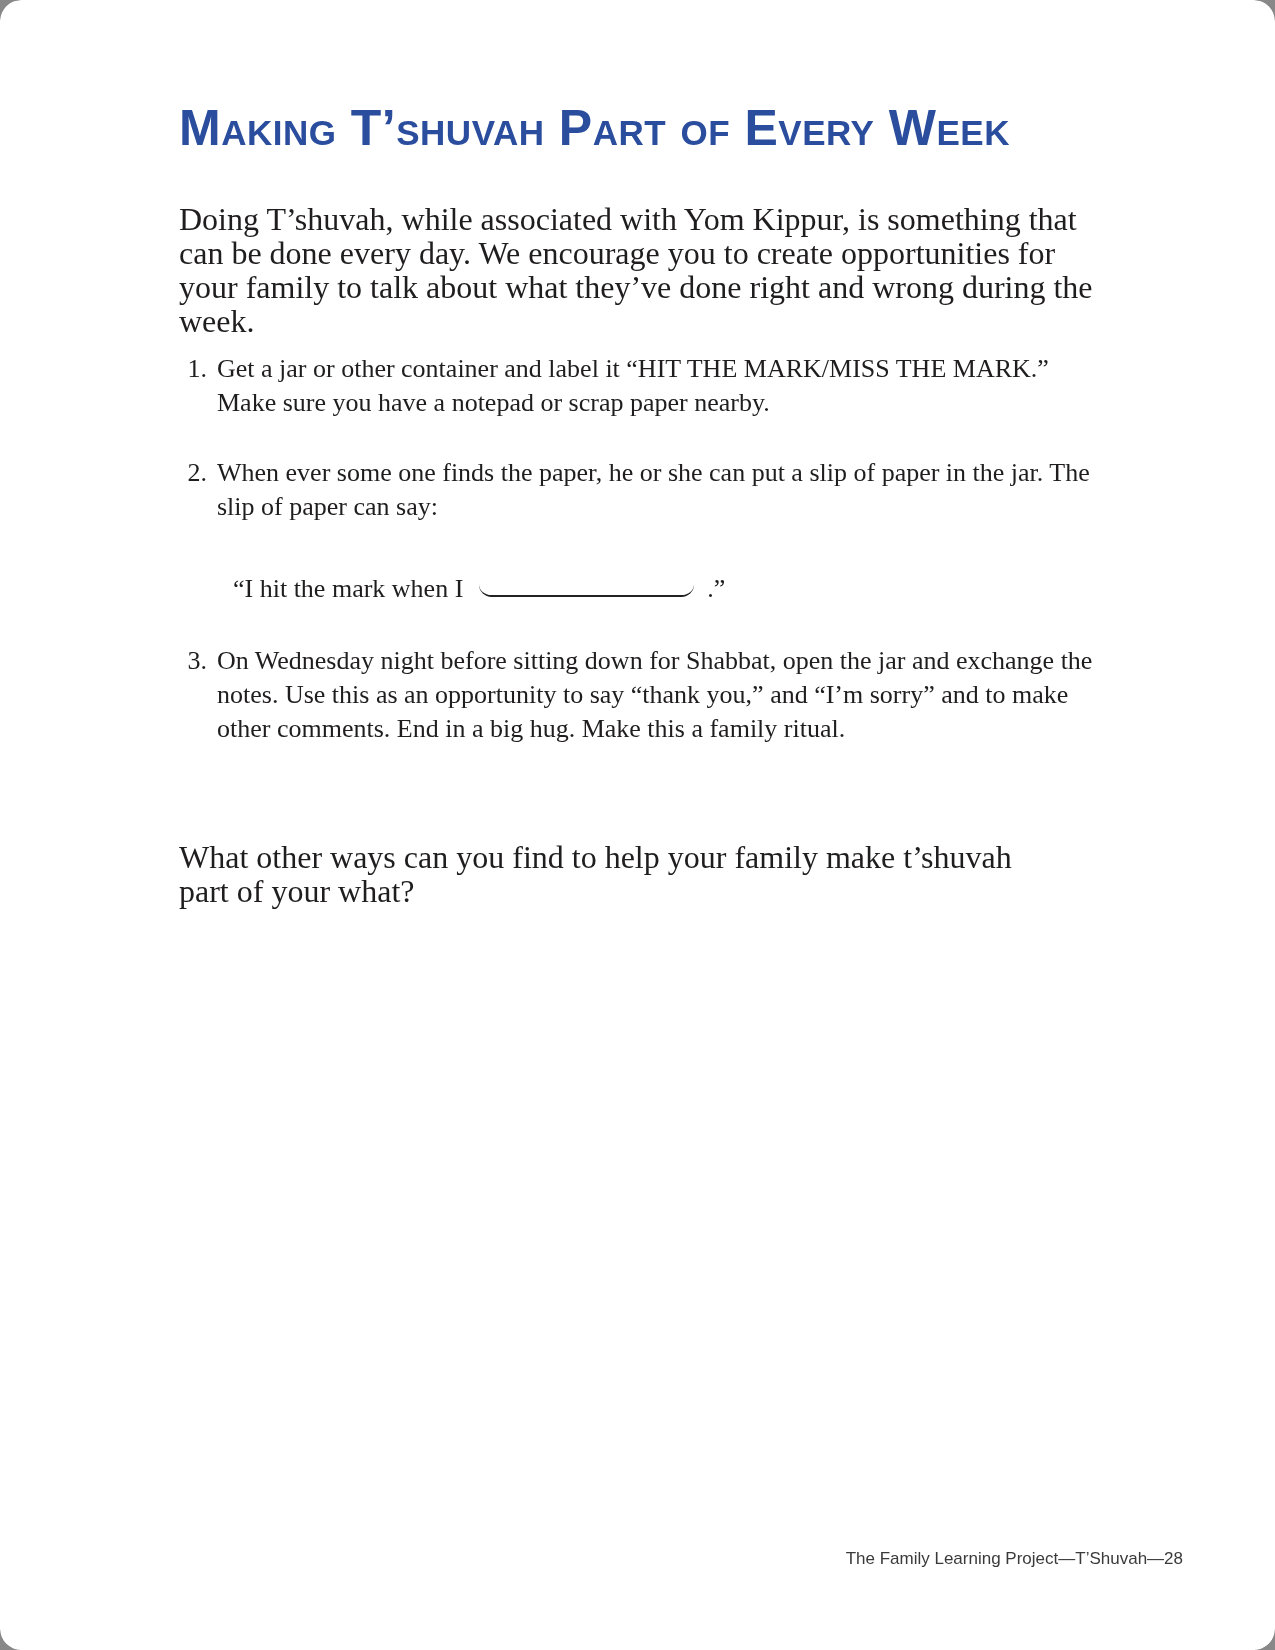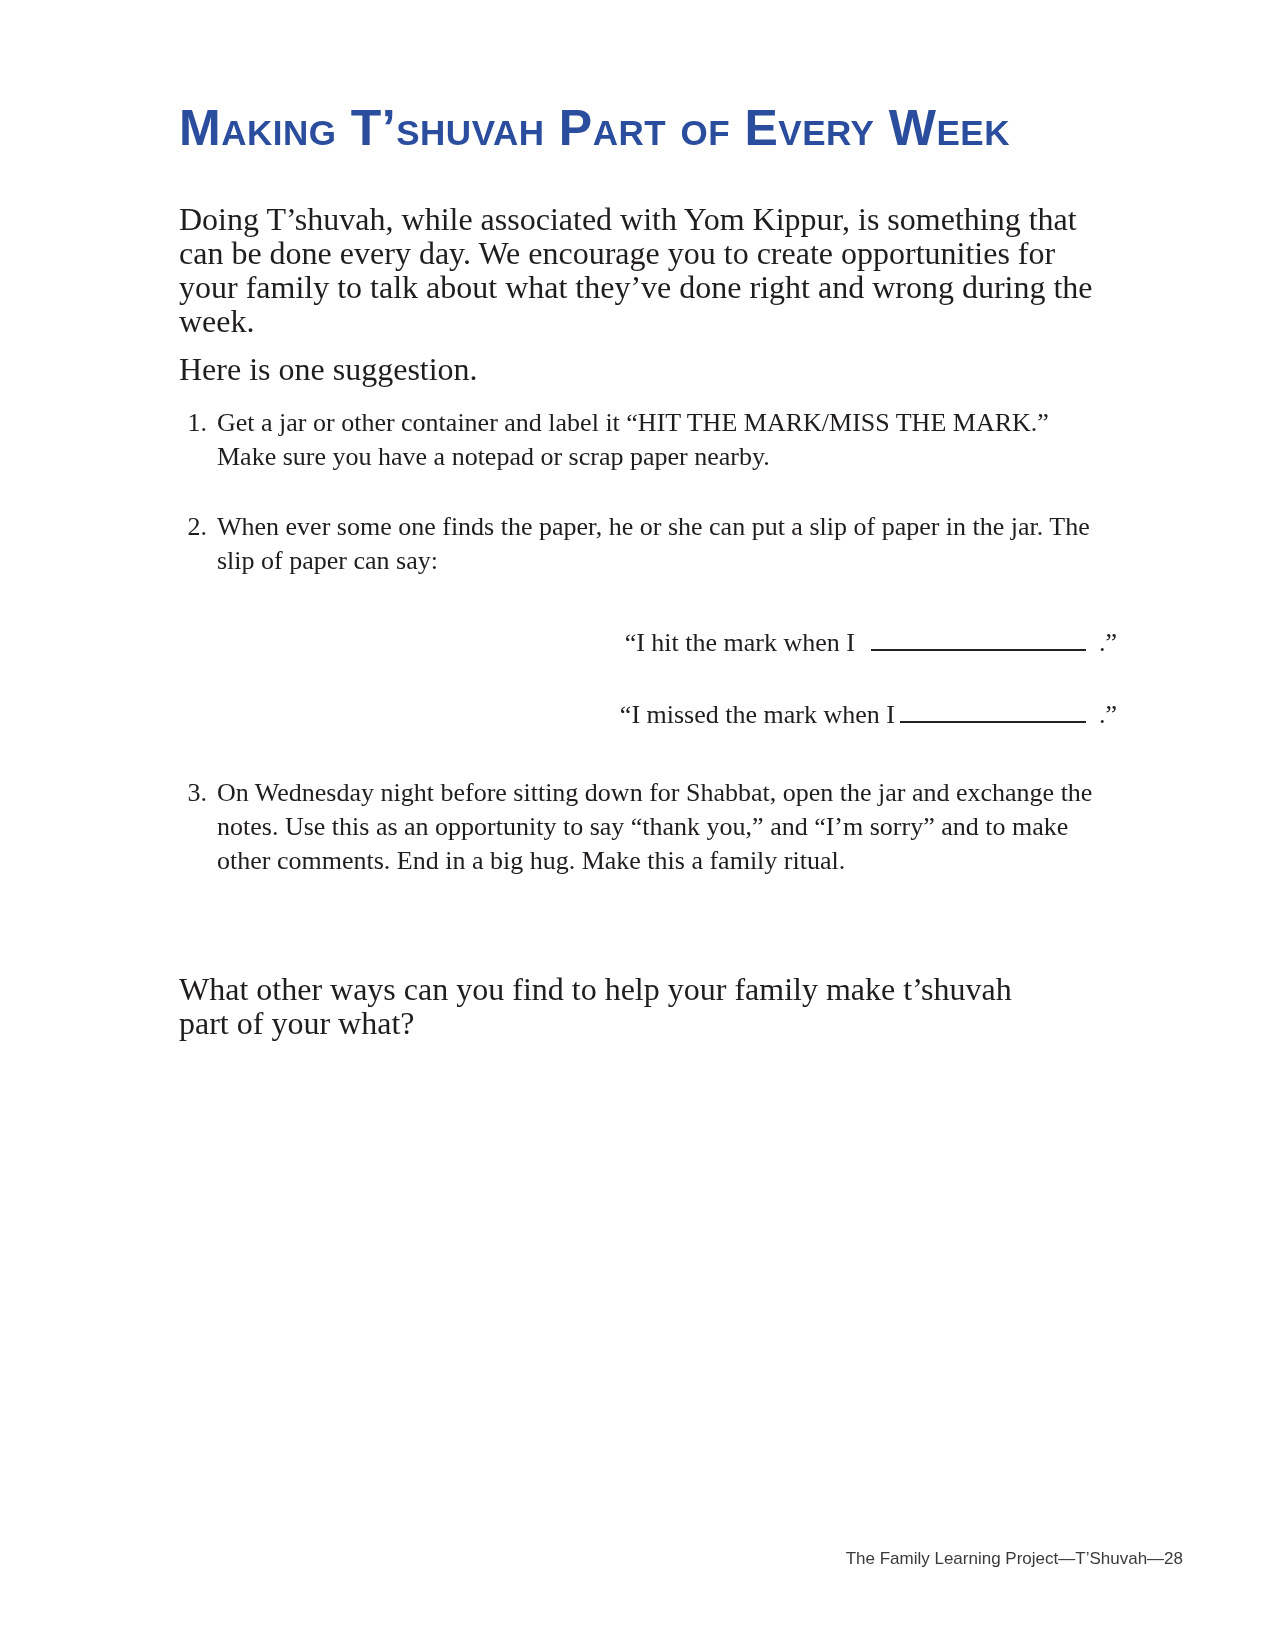--- a/index.html
+++ b/index.html
@@ -1,15 +1,15 @@
 <!DOCTYPE html>
 <html><head>
 <meta charset="utf-8">
 <style>
-  * { margin: 0; padding: 0; box-sizing: border-box; }
+  * { margin: 0; padding: 0; box-sizing: border-box; border-radius: 21px; }
   html, body { background: #888; }
   .page {
     position: relative;
     width: 1275px;
     height: 1650px;
     margin: 0 auto;
     background: #ffffff;
     font-family: "Liberation Serif", "DejaVu Serif", serif;
     color: #1f1d1e;
     overflow: hidden;
@@ -52,21 +52,20 @@
   .list-item .li-text {
     flex: 0 1 880px;
     font-size: 26px;
     line-height: 34px;
   }
   .fill-line {
     margin-left: 54px;
     font-size: 26px;
     line-height: 34px;
     white-space: nowrap;
-    text-align: right;
   }
   .fill-line.first  { margin-top: 48px; margin-bottom: 38px; }
   .fill-line.second { margin-bottom: 44px; }
   .blank {
     display: inline-block;
     border-bottom: 2px solid #242122;
     height: 0.95em;
     vertical-align: baseline;
   }
   .blank-hit    { width: 215px; margin-left: 16px; margin-right: 13px; }
@@ -89,39 +88,35 @@
 </head>
 <body>
 
 <div class="page">
   <div class="content">
 
     <h1 class="title">Making T’shuvah Part of Every Week</h1>
 
     <p class="body-text intro">Doing T’shuvah, while associated with Yom Kippur, is something that can be done every day. We encourage you to create opportunities for your family to talk about what they’ve done right and wrong during the week.</p>
 
-    <p class="body-text lead">Here is one suggestion.</p>
 
     <div class="list-item">
       <span class="num">1.</span>
       <span class="li-text">Get a jar or other container and label it “HIT THE MARK/MISS THE MARK.” Make sure you have a notepad or scrap paper nearby.</span>
     </div>
 
     <div class="list-item">
       <span class="num">2.</span>
       <span class="li-text">When ever some one finds the paper, he or she can put a slip of paper in the jar. The slip of paper can say:</span>
     </div>
 
     <div class="fill-line first">
       <span>“I hit the mark when I</span><span class="blank blank-hit"></span><span>.”</span>
     </div>
 
-    <div class="fill-line second">
-      <span>“I missed the mark when I</span><span class="blank blank-missed"></span><span>.”</span>
-    </div>
 
     <div class="list-item">
       <span class="num">3.</span>
       <span class="li-text">On Wednesday night before sitting down for Shabbat, open the jar and exchange the  notes. Use this as an opportunity to say “thank you,” and “I’m sorry” and to make other comments. End in a big hug. Make this a family ritual.</span>
     </div>
 
     <p class="body-text closing">What other ways can you find to help your family make t’shuvah part of your what?</p>
 
   </div>
 

